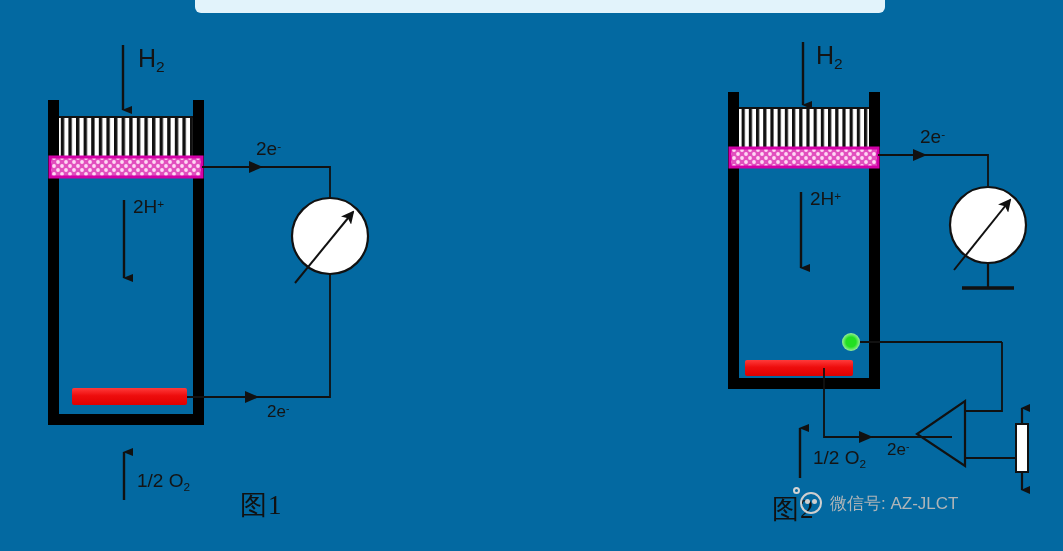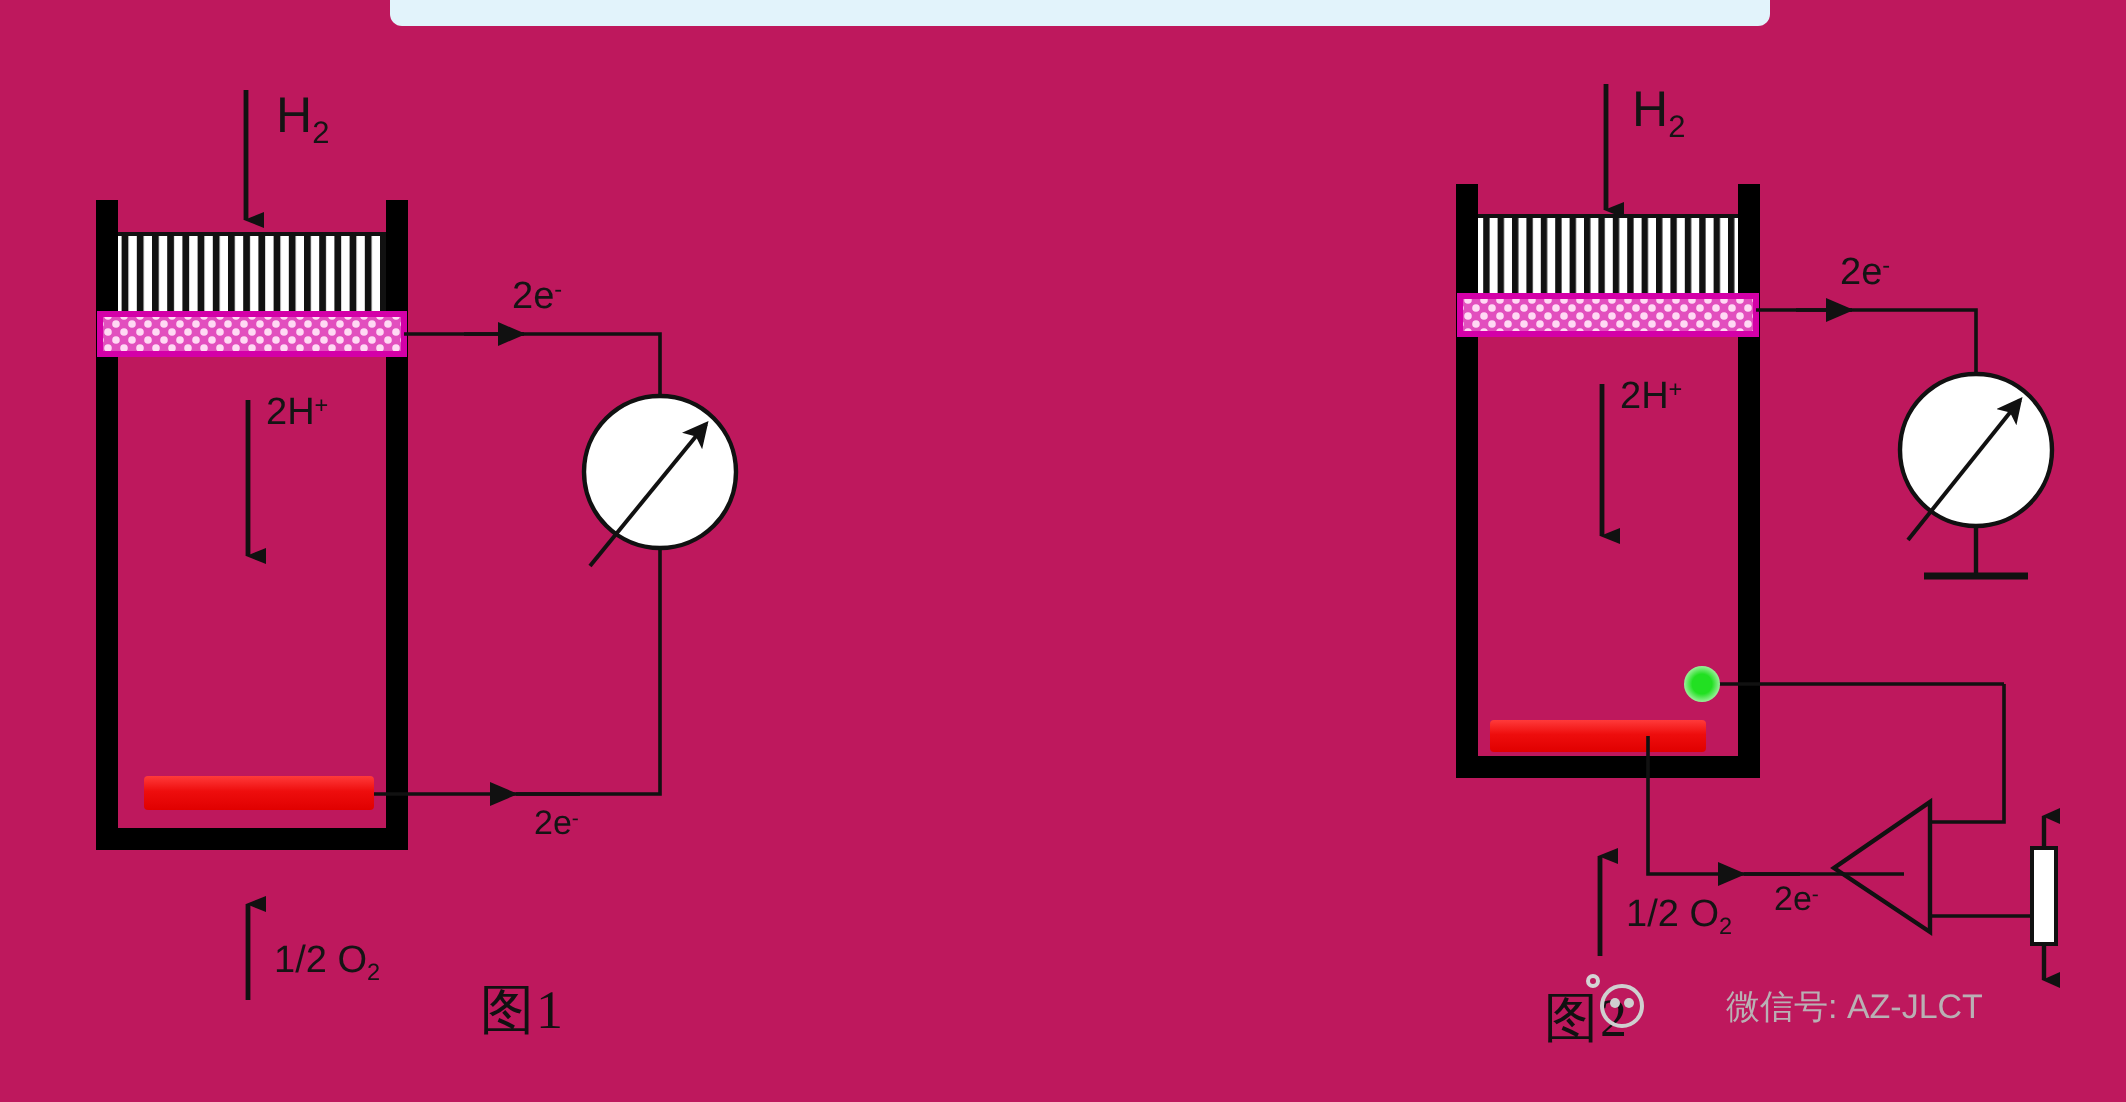--- a/index.html
+++ b/index.html
@@ -7,21 +7,21 @@
     padding: 0;
     background: #ffffff;
   }
   body {
     font-family: "Liberation Sans", sans-serif;
   }
   #canvas {
     position: relative;
     width: 1063px;
     height: 551px;
-    background: #be185d;
+    background: #0369a1;
     overflow: hidden;
   }
   #canvas svg {
     position: absolute;
     top: 0;
     left: 0;
   }
   .hdr-band {
     position: absolute;
     top: 0;
@@ -46,21 +46,20 @@
   }
   .sub { font-size: 0.62em; vertical-align: -0.35em; }
   .sup { font-size: 0.62em; vertical-align: 0.45em; }
   .wm {
     position: absolute;
     color: #b9b9b9;
     font-family: "Liberation Sans", sans-serif;
     font-size: 17px;
     white-space: nowrap;
     opacity: 0.95;
-    margin-left: 33px;
   }
   .wm-logo {
     position: absolute;
     width: 22px;
     height: 22px;
     border: 2px solid #cfcfcf;
     border-radius: 50%;
     box-sizing: border-box;
   }
   .wm-logo::before, .wm-logo::after {

